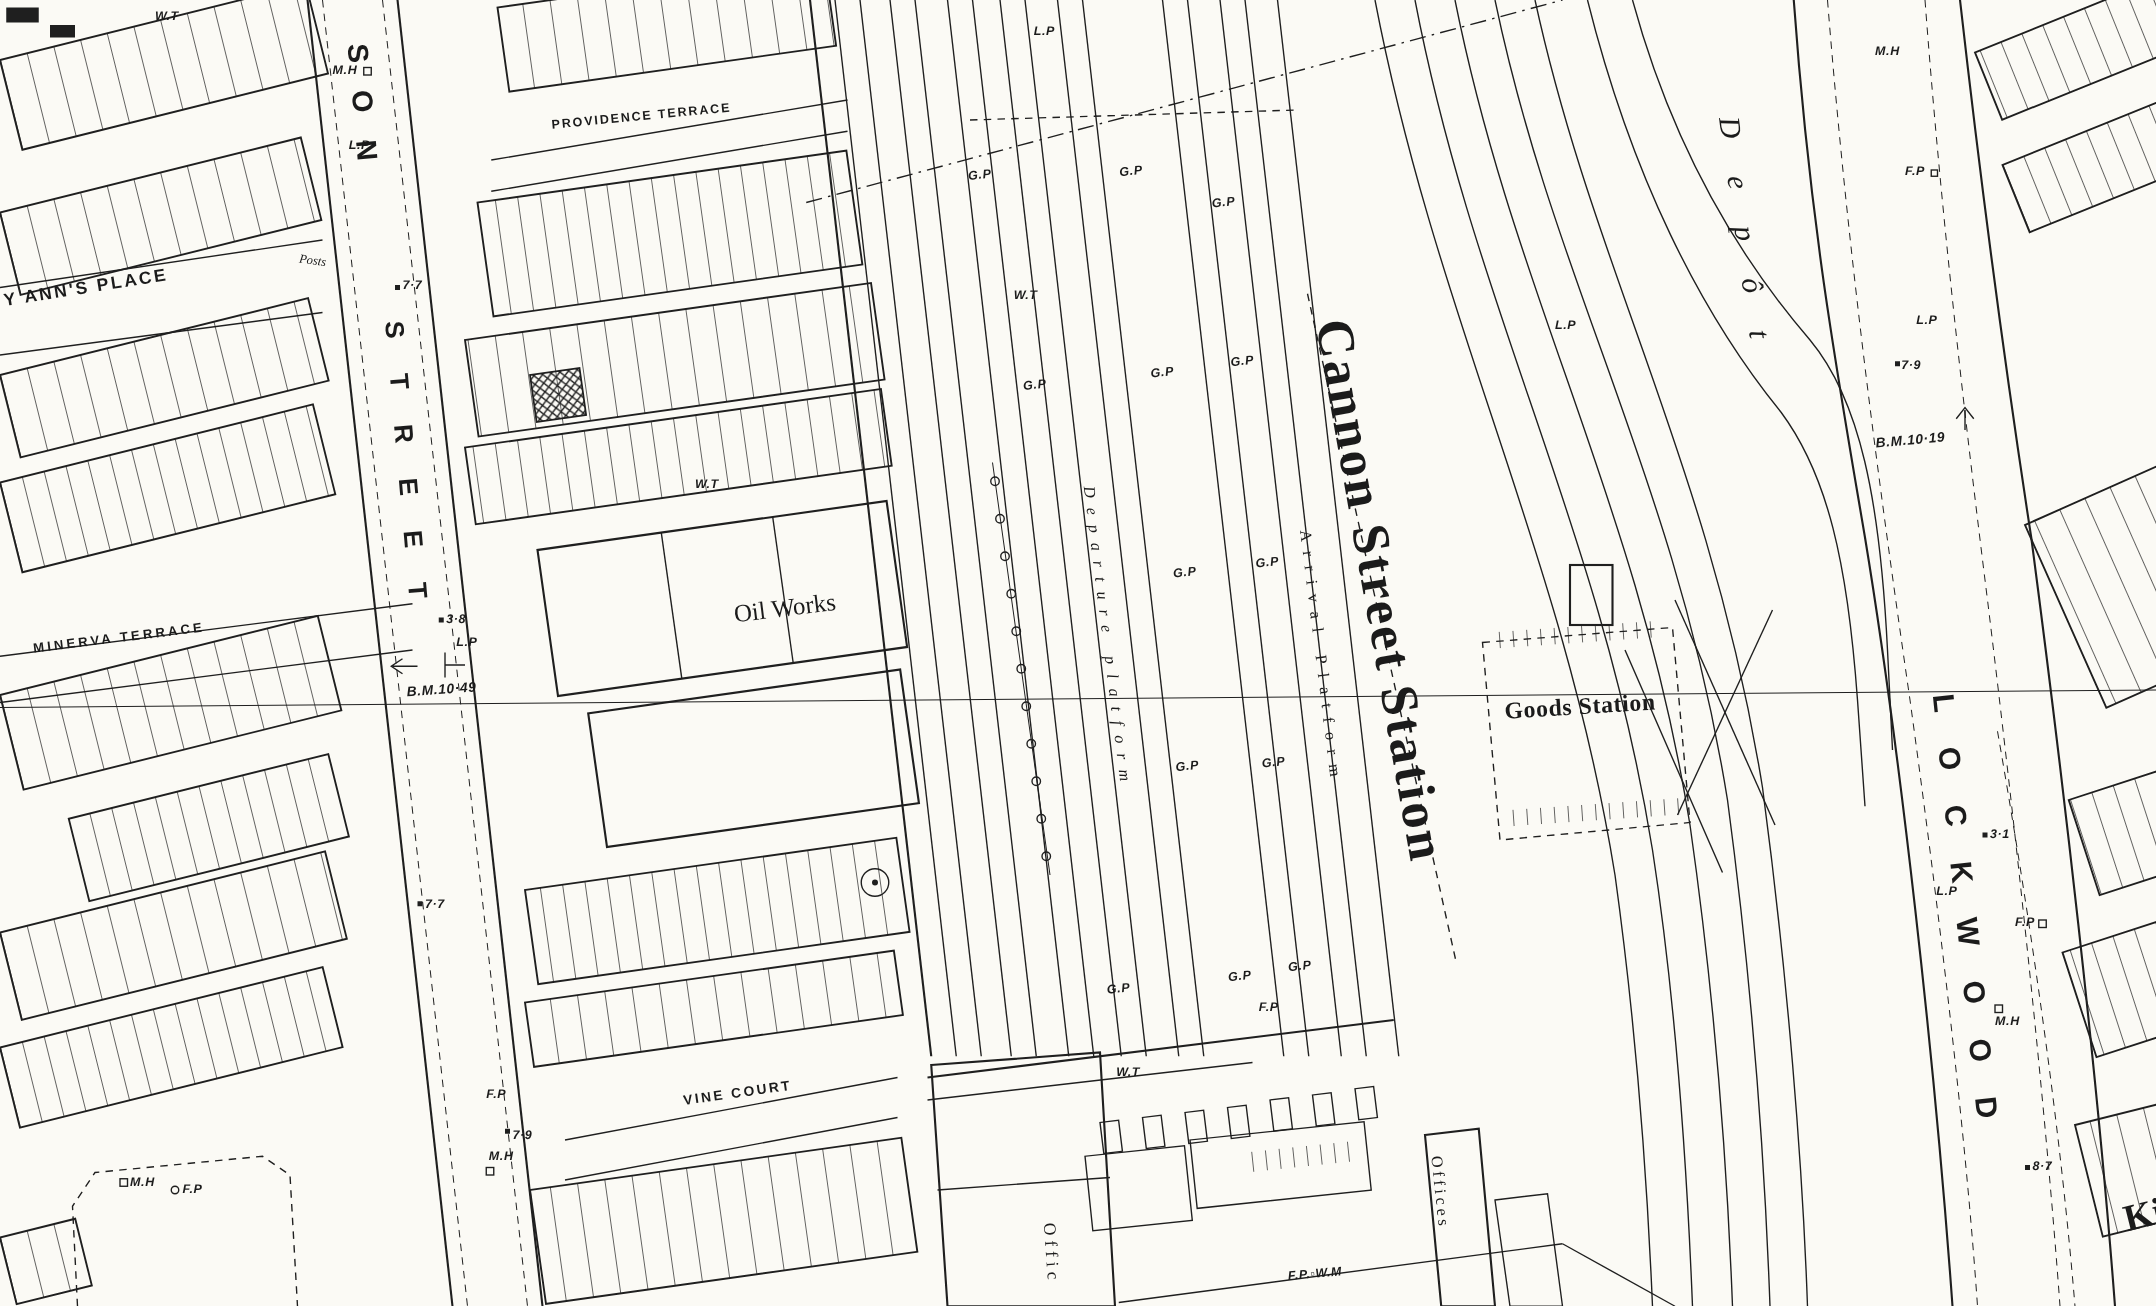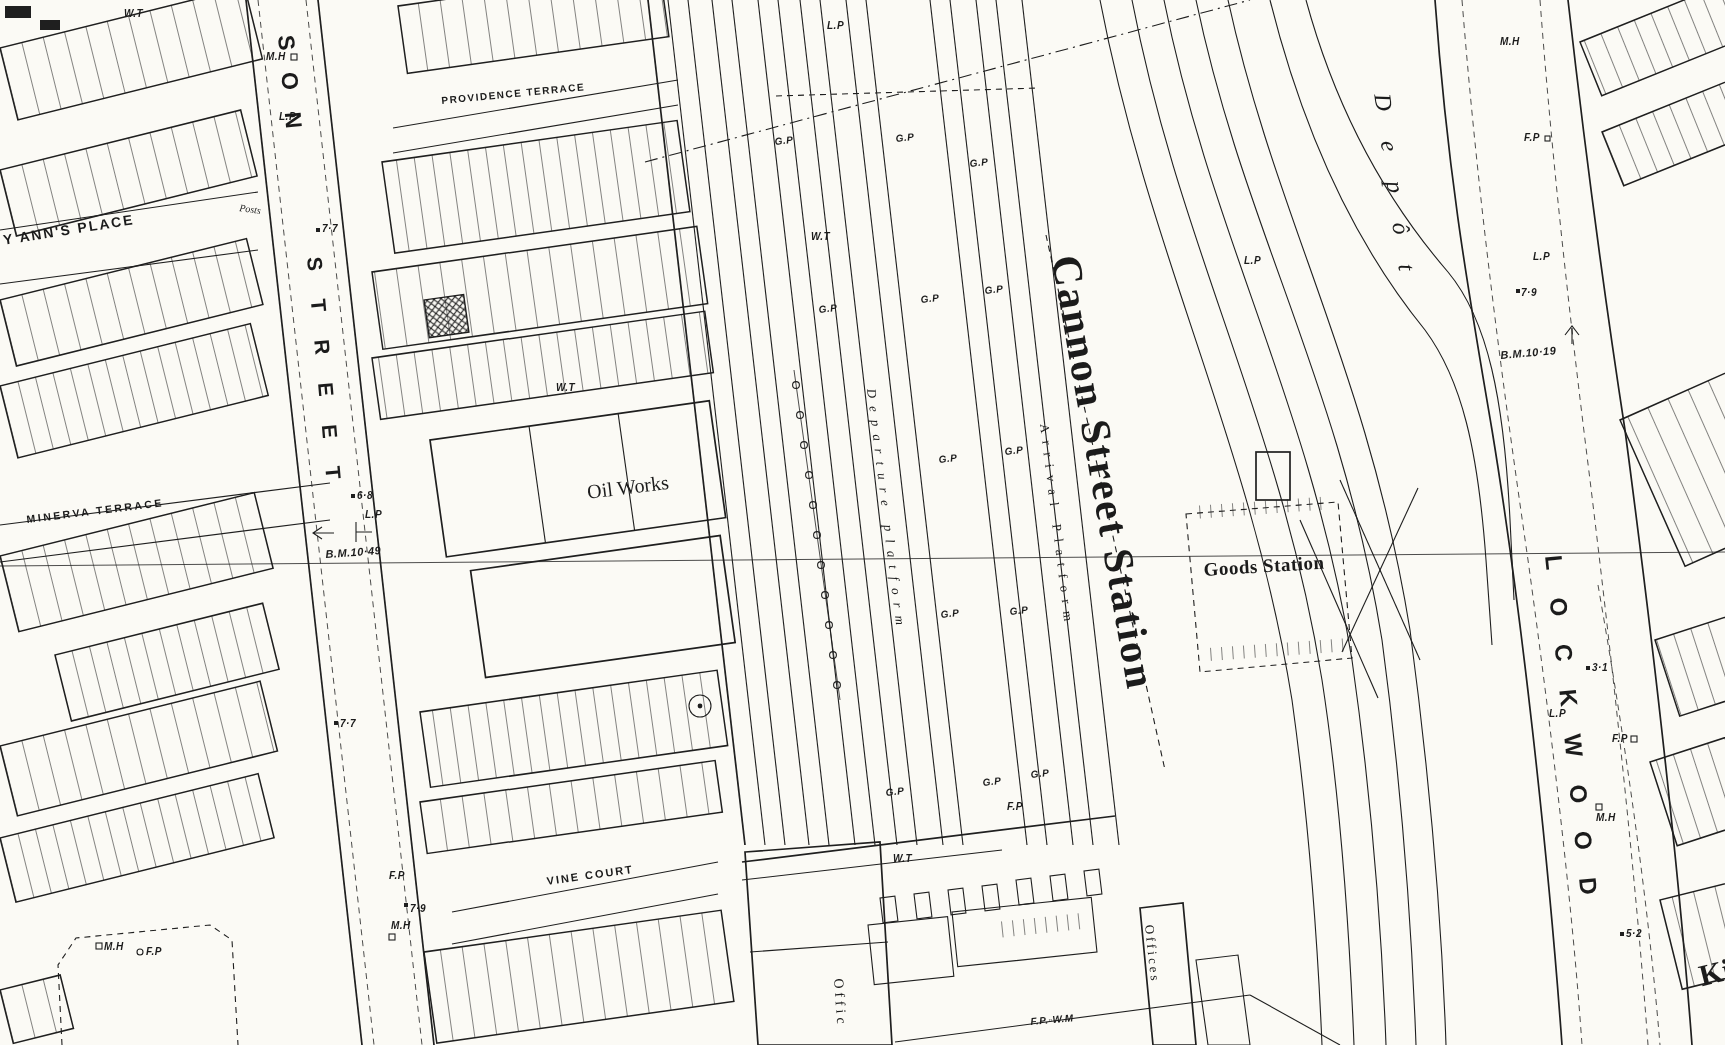--- a/index.html
+++ b/index.html
@@ -337,19 +337,19 @@
 <div class="lbl m" style="left:1596px;top:812px">M.H</div>
 <div class="lbl m" style="left:391px;top:920px">M.H</div>
 <div class="lbl m" style="left:104px;top:941px">M.H</div>
 
 <div class="lbl m" style="left:1030px;top:1016px;transform:rotate(-5deg)">F.P.▫W.M</div>
 
 <div class="lbl m" style="left:325px;top:548px;font-size:11px;transform:rotate(-4deg)">B.M.10·49</div>
 <div class="lbl m" style="left:1500px;top:349px;font-size:11px;transform:rotate(-5deg)">B.M.10·19</div>
 <div class="lbl m" style="left:322px;top:223px">7·7</div>
 <div class="lbl m" style="left:340px;top:718px">7·7</div>
-<div class="lbl m" style="left:357px;top:490px">6·8</div>
+<div class="lbl m" style="left:357px;top:490px">3·8</div>
 <div class="lbl m" style="left:1521px;top:287px">7·9</div>
 <div class="lbl m" style="left:410px;top:903px">7·9</div>
 <div class="lbl m" style="left:1592px;top:662px">3·1</div>
-<div class="lbl m" style="left:1626px;top:928px">5·2</div>
+<div class="lbl m" style="left:1626px;top:928px">8·7</div>
 
 </div>
 
 </body></html>

